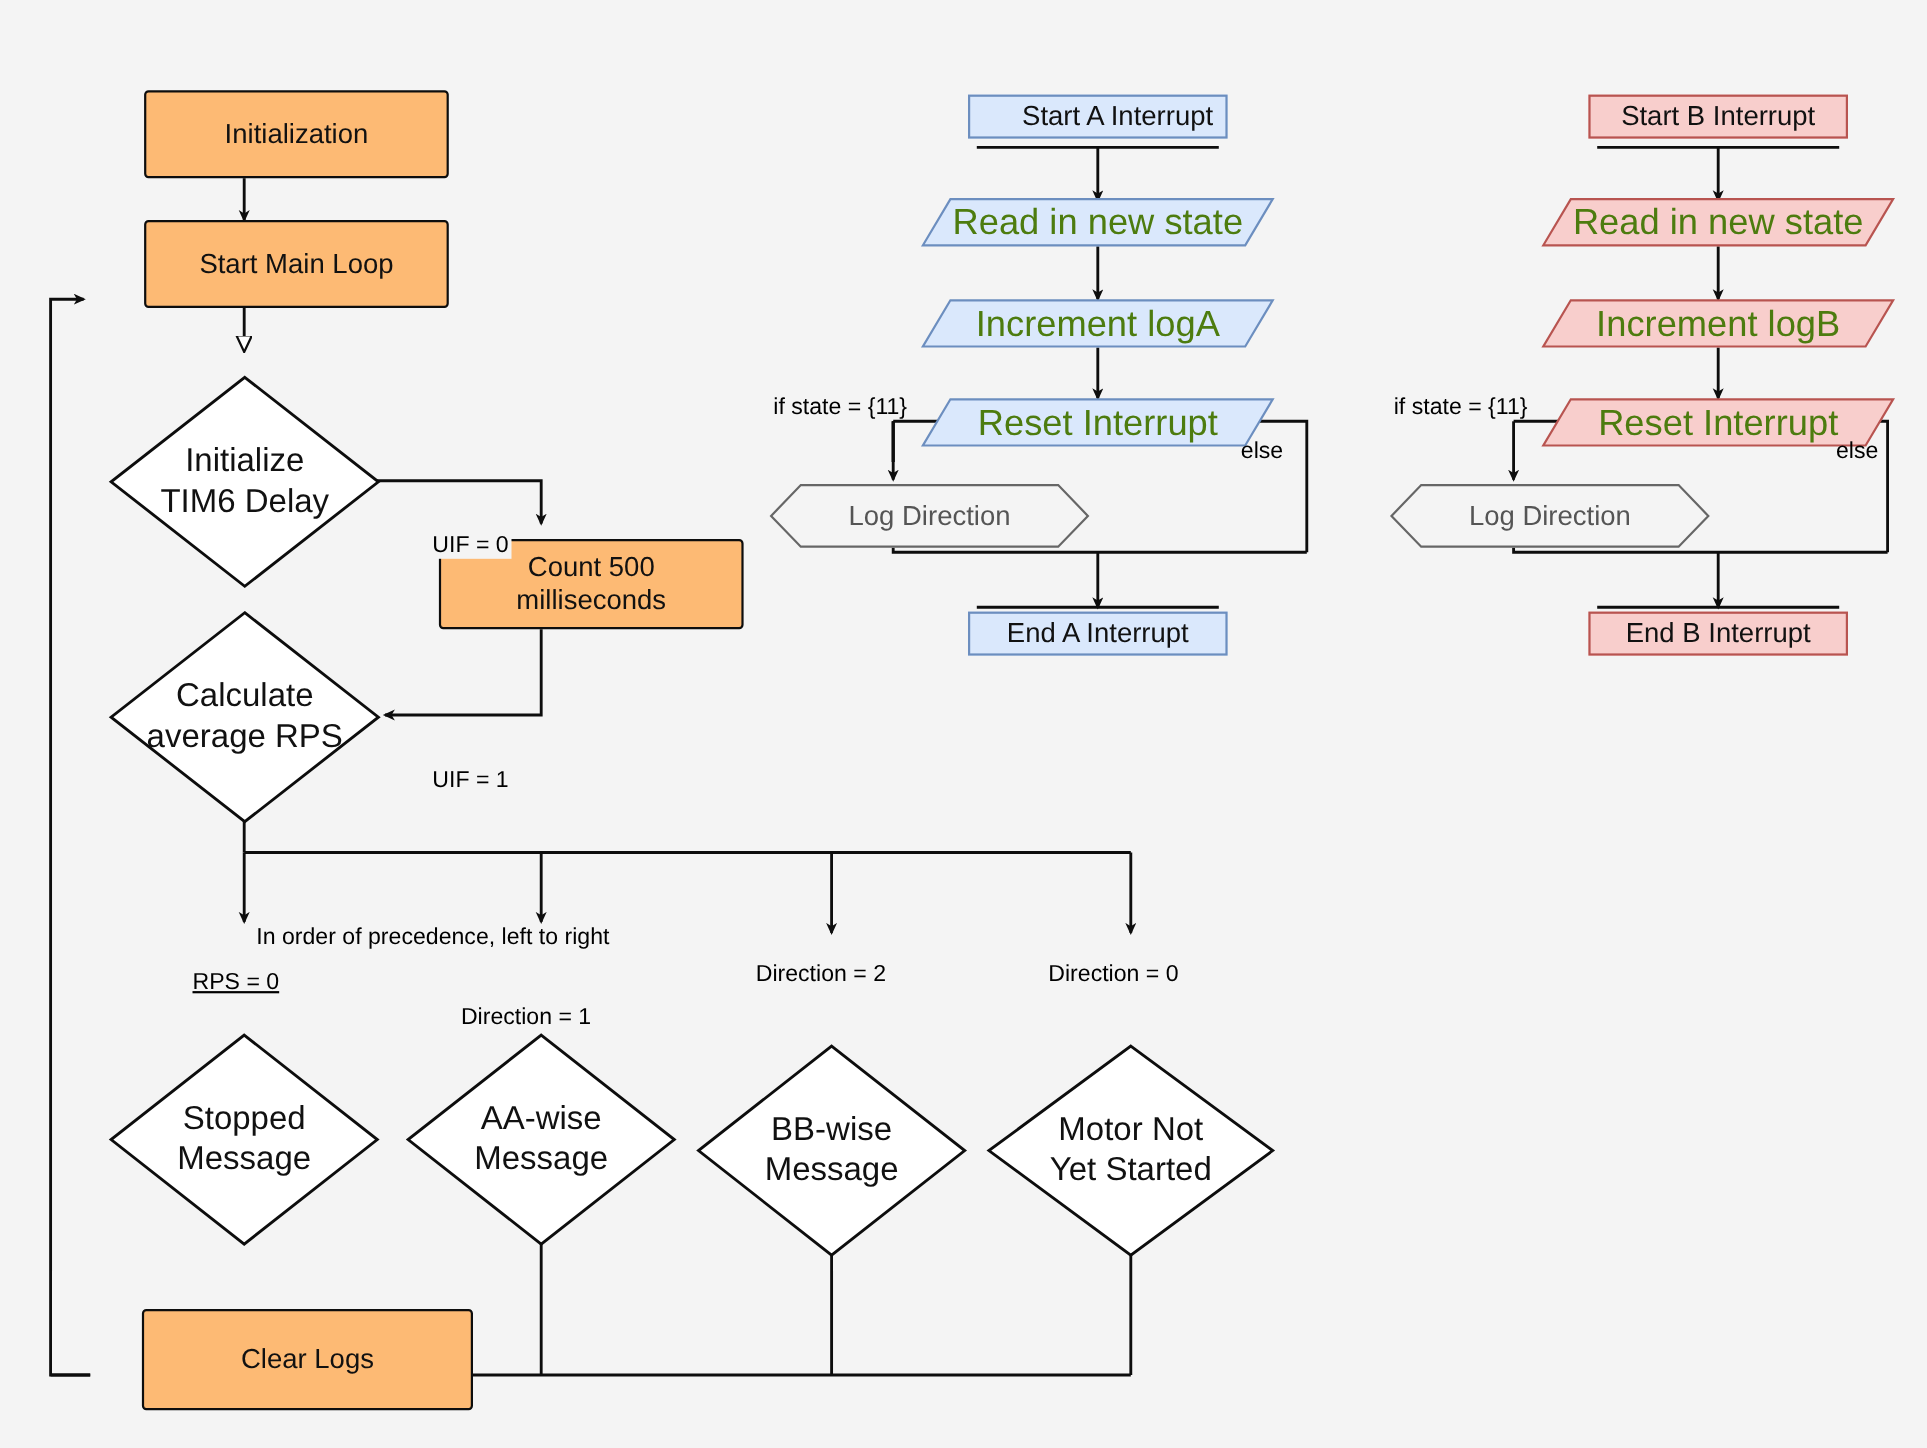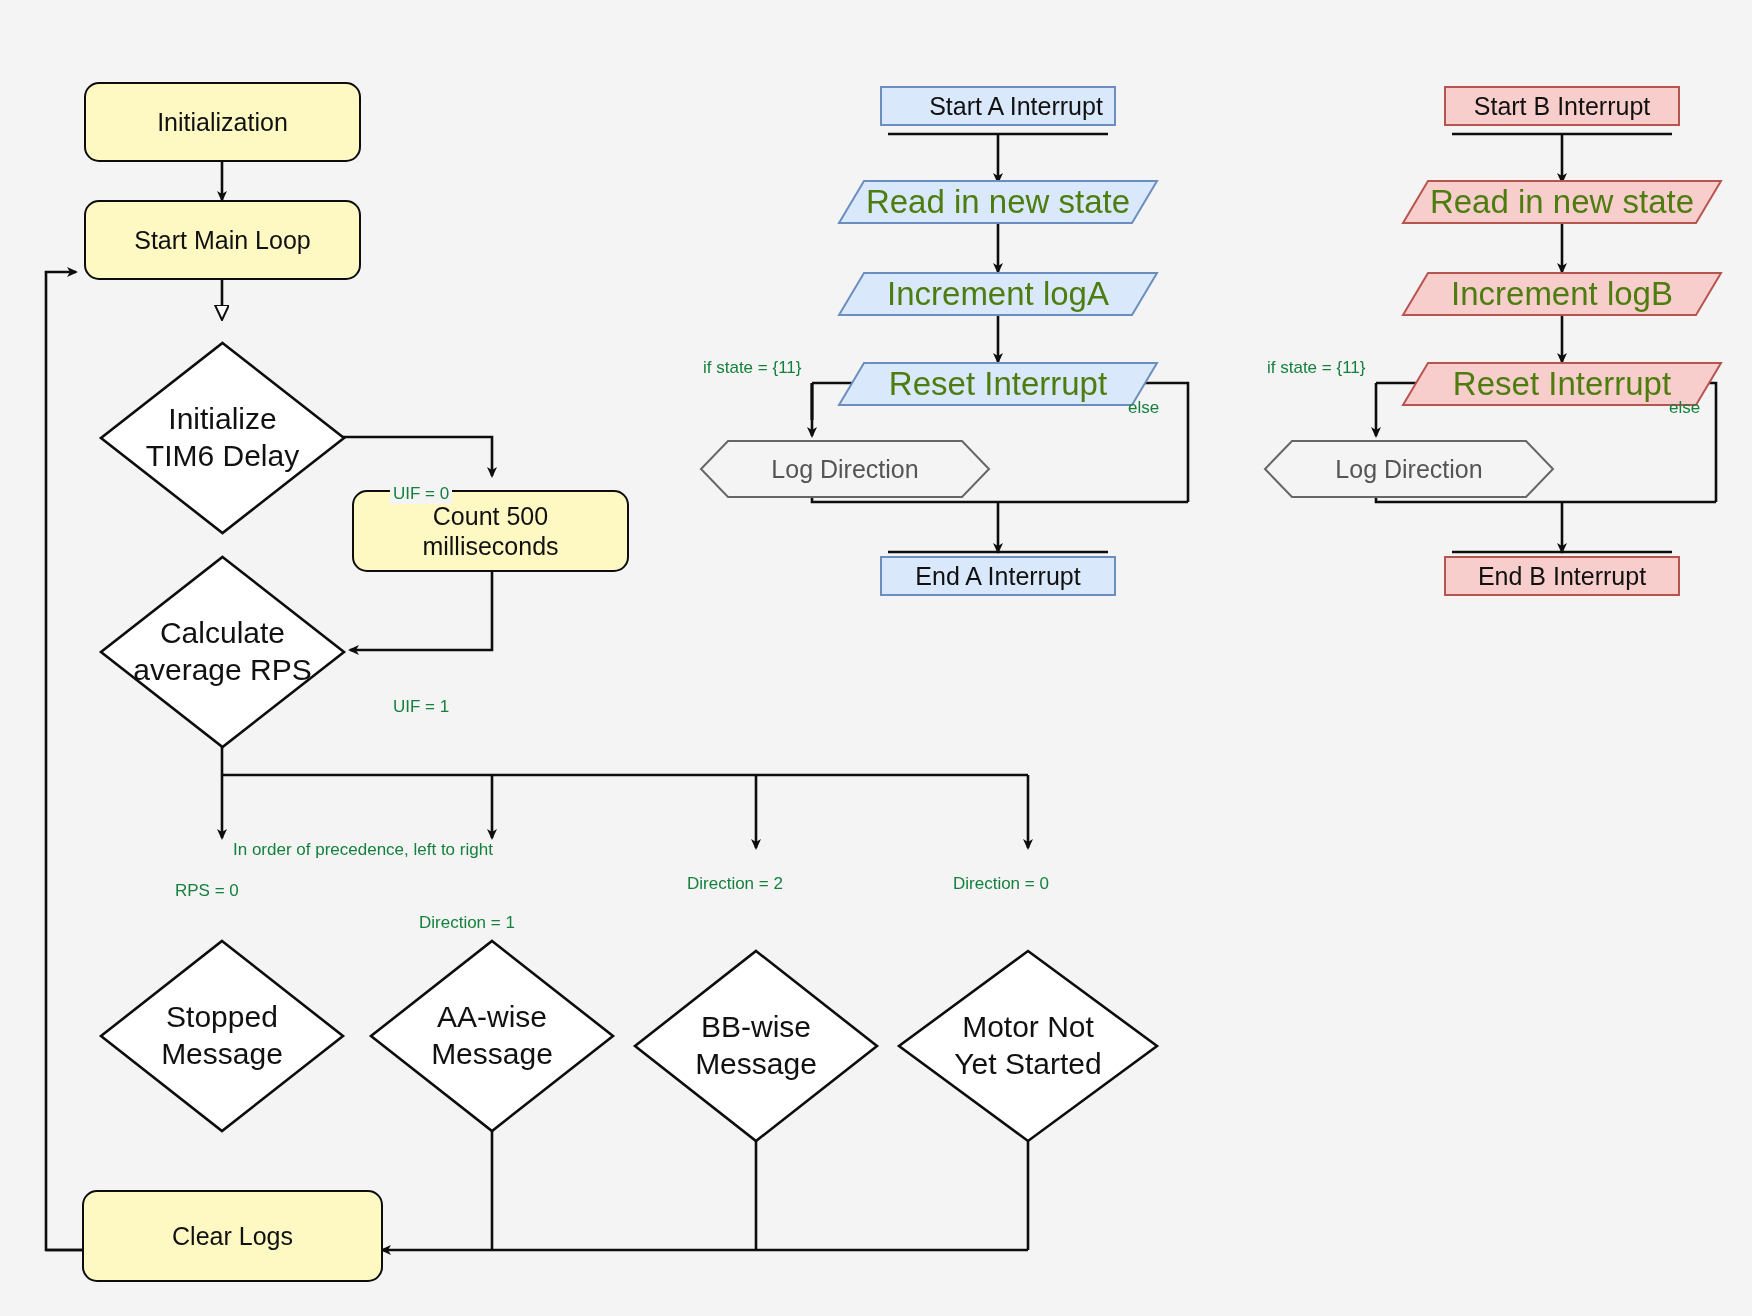--- a/index.html
+++ b/index.html
@@ -35,24 +35,25 @@
     align-items: center;
     justify-content: center;
     text-align: center;
     color: #111111;
     line-height: 1.22;
     white-space: pre-line;
   }
 
   
   .rrect {
-    background: #fef9c3;
+    background: #fdba74;
     border: 2.4px solid #0d0d0d;
-    border-radius: 15px;
+    border-radius: 4px;
     font-size: 25px;
+    margin-left: 47px;
   }
 
   
   .diamond-wrap {
     position: absolute;
     box-sizing: border-box;
   }
   .diamond-wrap svg {
     position: absolute;
     left: 0; top: 0;
@@ -107,22 +108,22 @@
   .hex-label {
     position:absolute; left:0; top:0;
     width:100%; height:100%;
     display:flex; align-items:center; justify-content:center;
     font-size: 25px; color:#555555; text-align:center;
   }
 
   
   .elabel {
     position: absolute;
-    font-size: 17px;
-    color: #15803d;
+    font-size: 21px;
+    color: #000000;
     background: #f4f4f4;
     padding: 0 3px;
     white-space: nowrap;
   }
   .elabel.nobg { background: transparent; }
 </style>
 </head>
 <body>
 
 <div id="canvas">
@@ -220,21 +221,21 @@
     <div class="diamond-label">Calculate
 average RPS</div>
   </div>
 
   <div class="node rrect" style="left:82px; top:1190px; width:301px; height:92px;">Clear Logs</div>
 
   <div class="elabel" style="left:390px; top:484px;">UIF = 0</div>
   <div class="elabel" style="left:390px; top:697px;">UIF = 1</div>
   <div class="elabel nobg" style="left:230px; top:827px;margin-top:13px;">In order of precedence, left to right</div>
 
-  <div class="elabel" style="left:172px; top:881px;">RPS = 0</div>
+  <div class="elabel" style="left:172px; top:881px;text-decoration:underline;">RPS = 0</div>
   <div class="elabel" style="left:416px; top:877px;margin-top:36px;">Direction = 1</div>
   <div class="elabel" style="left:684px; top:874px;">Direction = 2</div>
   <div class="elabel" style="left:950px; top:874px;">Direction = 0</div>
 
   <div class="diamond-wrap" style="left:100px; top:940px; width:244px; height:192px;">
     <svg viewBox="0 0 244 192" preserveAspectRatio="none">
       <polygon points="122,1 243,96 122,191 1,96" fill="#ffffff" stroke="#0d0d0d" stroke-width="2.6"></polygon>
     </svg>
     <div class="diamond-label">Stopped
 Message</div>

